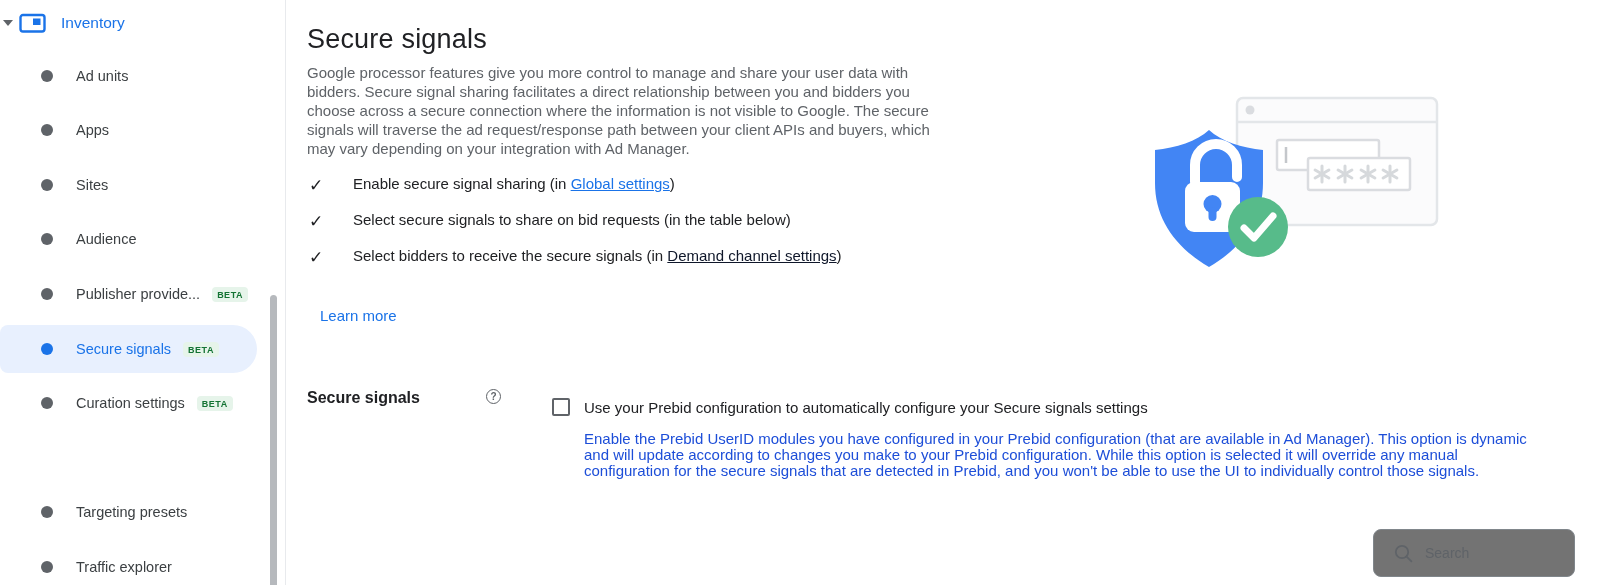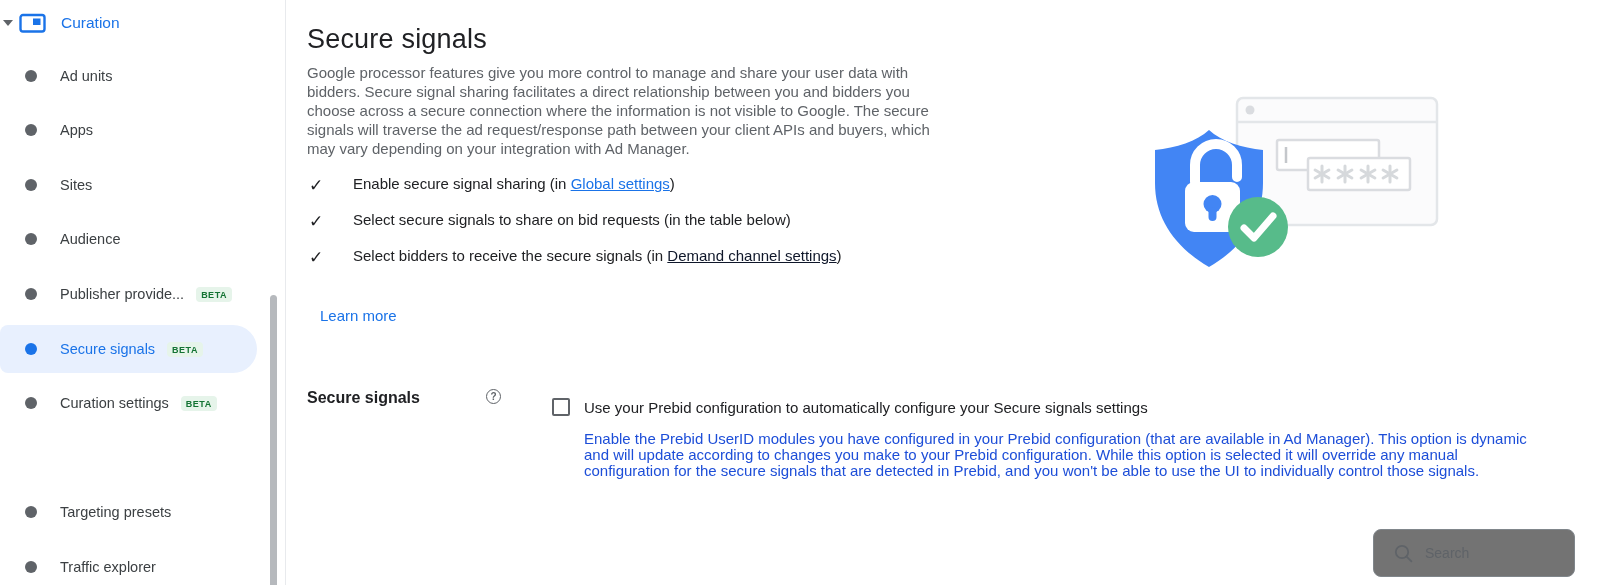--- a/index.html
+++ b/index.html
@@ -18,21 +18,21 @@
   .caret { width:0; height:0; margin-left:3px;
            border-left:5px solid transparent; border-right:5px solid transparent;
            border-top:6px solid #5f6368; }
   .inv-icon { margin-left:6px; }
   .nav-header-label { margin-left:15px; font-size:15.5px; color:#1a73e8; }
 
   .pill { position:absolute; left:0; top:325px; width:257px; height:48px;
           background:#e8f0fe; border-radius:8px 24px 24px 8px; }
 
   .nav-item { position:absolute; left:0; width:270px; height:30px;
-              display:flex; align-items:center; cursor:pointer; }
+              display:flex; align-items:center; cursor:pointer;padding-left:16px; }
   .dot { width:12px; height:12px; border-radius:50%; background:#5f6368;
          margin-left:25px; flex:none; }
   .nav-label { margin-left:23px; font-size:14.5px; color:#3c4043; white-space:nowrap; }
   .nav-item.selected .dot { background:#1a73e8; }
   .nav-item.selected .nav-label { color:#1a73e8; }
   .badge { margin-left:12px; background:#e6f4ea; color:#137333;
            font-size:9px; font-weight:bold; letter-spacing:.5px;
            padding:3px 5px 2px; border-radius:4px; }
   .badge:empty { display:none; }
 
@@ -86,21 +86,21 @@
 
 <div class="screen">
 
   <aside class="sidebar">
     <div class="nav-header">
       <span class="caret"></span>
       <svg class="inv-icon" width="27" height="20" viewBox="0 0 27 20">
         <rect x="1.5" y="2" width="24" height="16.5" rx="2.5" fill="none" stroke="#1a73e8" stroke-width="2.4"></rect>
         <rect x="14" y="5.5" width="7.5" height="6.5" fill="#1a73e8"></rect>
       </svg>
-      <span class="nav-header-label">Curation</span>
+      <span class="nav-header-label">Inventory</span>
     </div>
 
     <div class="pill"></div>
 
     <div class="nav-item" style="top:61px">
       <span class="dot"></span>
       <span class="nav-label">Ad units</span>
 
     </div>
     <div class="nav-item" style="top:115px">

